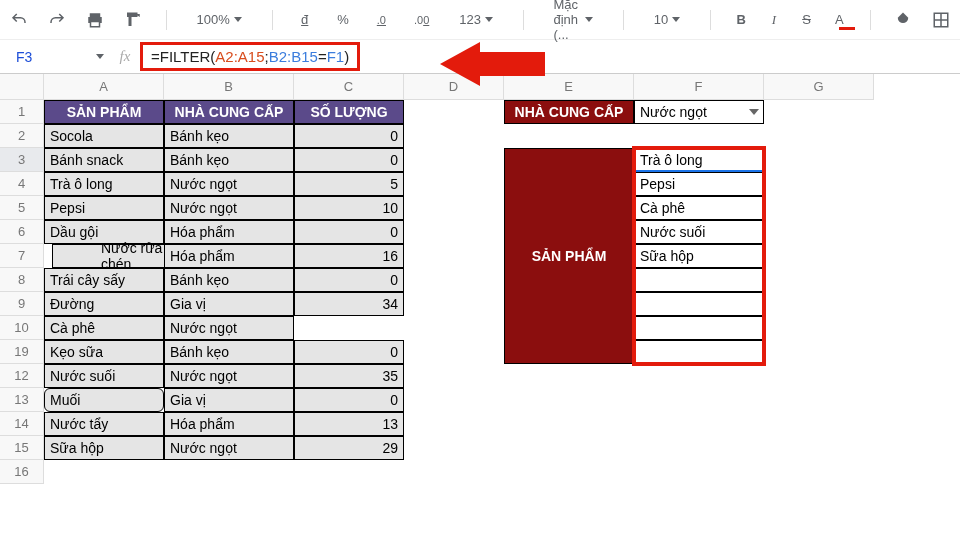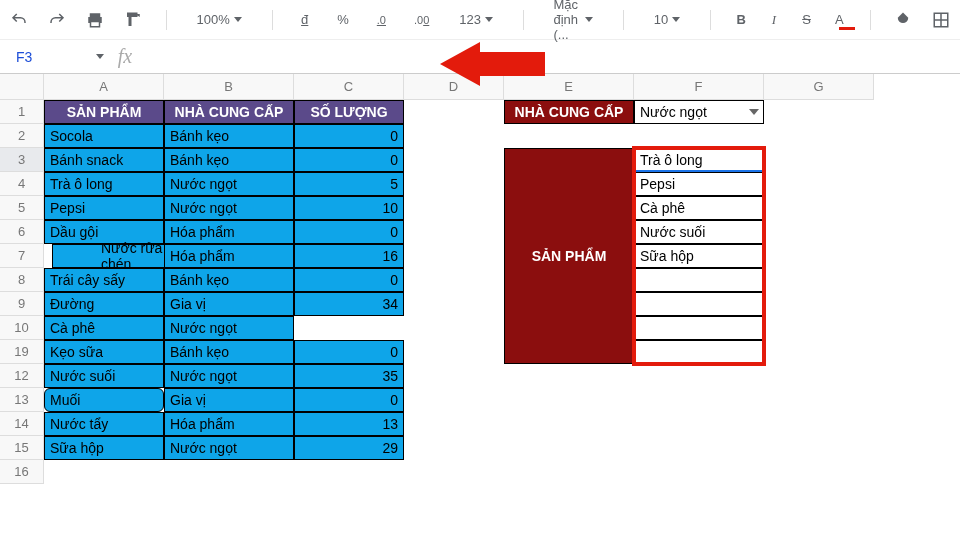--- a/index.html
+++ b/index.html
@@ -10,39 +10,39 @@
 .tb-btn { width: 28px; height: 28px; display: flex; align-items: center; justify-content: center; color: #5f6368; cursor: pointer; }
 .tb-sep { width: 1px; height: 20px; background: #ddd; margin: 0 4px; }
 .tb-text { color: #5f6368; padding: 0 4px; }
 .tb-dd { color: #5f6368; padding: 0 6px; display: flex; align-items: center; gap: 4px; cursor: pointer; }
 .caret { width: 0; height: 0; border-left: 4px solid transparent; border-right: 4px solid transparent; border-top: 5px solid #5f6368; }
 
 
 .formula-row { display: flex; align-items: center; height: 34px; padding: 2px 10px; border-bottom: 1px solid #ccc; }
 .name-box { width: 80px; padding: 4px 6px; font-size: 14px; color: #1d4ed8; }
 .name-caret { width: 20px; display: flex; justify-content: center; }
-.fx-icon { width: 30px; font-style: italic; color: #aaa; font-family: serif; text-align: center; font-size: 20px; }
+.fx-icon { width: 30px; font-style: italic; color: #aaa; font-family: serif; text-align: center; font-size: 15px; }
 .formula-box { border: 3px solid #e31b0c; padding: 3px 8px; font-size: 15px; font-family: Arial; display: flex; align-items: center; }
 .fm-red { color: #d84c1d; }
 .fm-blue { color: #3b7ddd; }
 .fm-black { color: #222; }
 
 
 .grid-wrap { position: relative; }
 .grid-corner { position: absolute; top: 0; left: 0; width: 44px; height: 26px; background: #f8f8f8; border-right: 1px solid #ddd; border-bottom: 1px solid #ddd; }
 .col-headers { display: flex; margin-left: 44px; }
 .ch { height: 26px; display: flex; align-items: center; justify-content: center; background: #f8f8f8; border-right: 1px solid #ddd; border-bottom: 1px solid #ddd; color: #777; font-size: 13px; }
 .row-headers { position: absolute; top: 26px; left: 0; width: 44px; }
 .rh { height: 24px; display: flex; align-items: center; justify-content: center; background: #f8f8f8; border-right: 1px solid #ddd; border-bottom: 1px solid #ddd; color: #777; font-size: 13px; }
 .rh.sel { background: #e8eaed; }
 
 .cells { position: absolute; top: 26px; left: 44px; }
 .cell { position: absolute; border-right: 1px solid #eee; border-bottom: 1px solid #eee; padding: 3px 5px; font-size: 14px; display: flex; align-items: center; }
 .hdr-cell { background: #5b4a8a; color: #fff; font-weight: bold; justify-content: center; border: 1px solid #000; }
-.data-cell { border: 1px solid #000; background: #0ea5e9; }
+.data-cell { border: 1px solid #000; background: #e5e5e5; }
 .num { justify-content: flex-end; }
 
 .red-hdr { background: #8b0e0e; color: #fff; font-weight: bold; justify-content: center; border: 1px solid #000; }
 .red-block { background: #8b0e0e; color: #fff; font-weight: bold; display: flex; align-items: center; justify-content: center; border: 1px solid #000; }
 .dd-cell { background: #fff; border: 1px solid #000; justify-content: space-between; padding-right: 4px; }
 .dd-tri { width: 0; height: 0; border-left: 5px solid transparent; border-right: 5px solid transparent; border-top: 6px solid #666; }
 
 .res-cell { background: #fff; border: 1px solid #000; }
 .sel-cell { outline: 2px solid #1a73e8; outline-offset: -2px; }
 
@@ -129,20 +129,29 @@
       </svg>
     </div>
 </div>
 
 <div class="formula-row">
   <div class="name-box">F3</div>
   <div class="name-caret">
       <span class="caret"></span>
     </div>
   <div class="fx-icon">fx</div>
+  <div class="formula-box">
+    <span class="fm-black">=FILTER(</span>
+      <span class="fm-red">A2:A15</span>
+      <span class="fm-black">;</span>
+      <span class="fm-blue">B2:B15</span>
+      <span class="fm-black">=</span>
+      <span class="fm-blue">F1</span>
+      <span class="fm-black">)</span>
+  </div>
 </div>
 
 <div class="arrow">
   <div class="arrow-head"></div>
     <div class="arrow-body"></div>
 </div>
 
 <div class="grid-wrap">
   <div class="grid-corner"></div>
   <div class="col-headers" id="col-headers">

